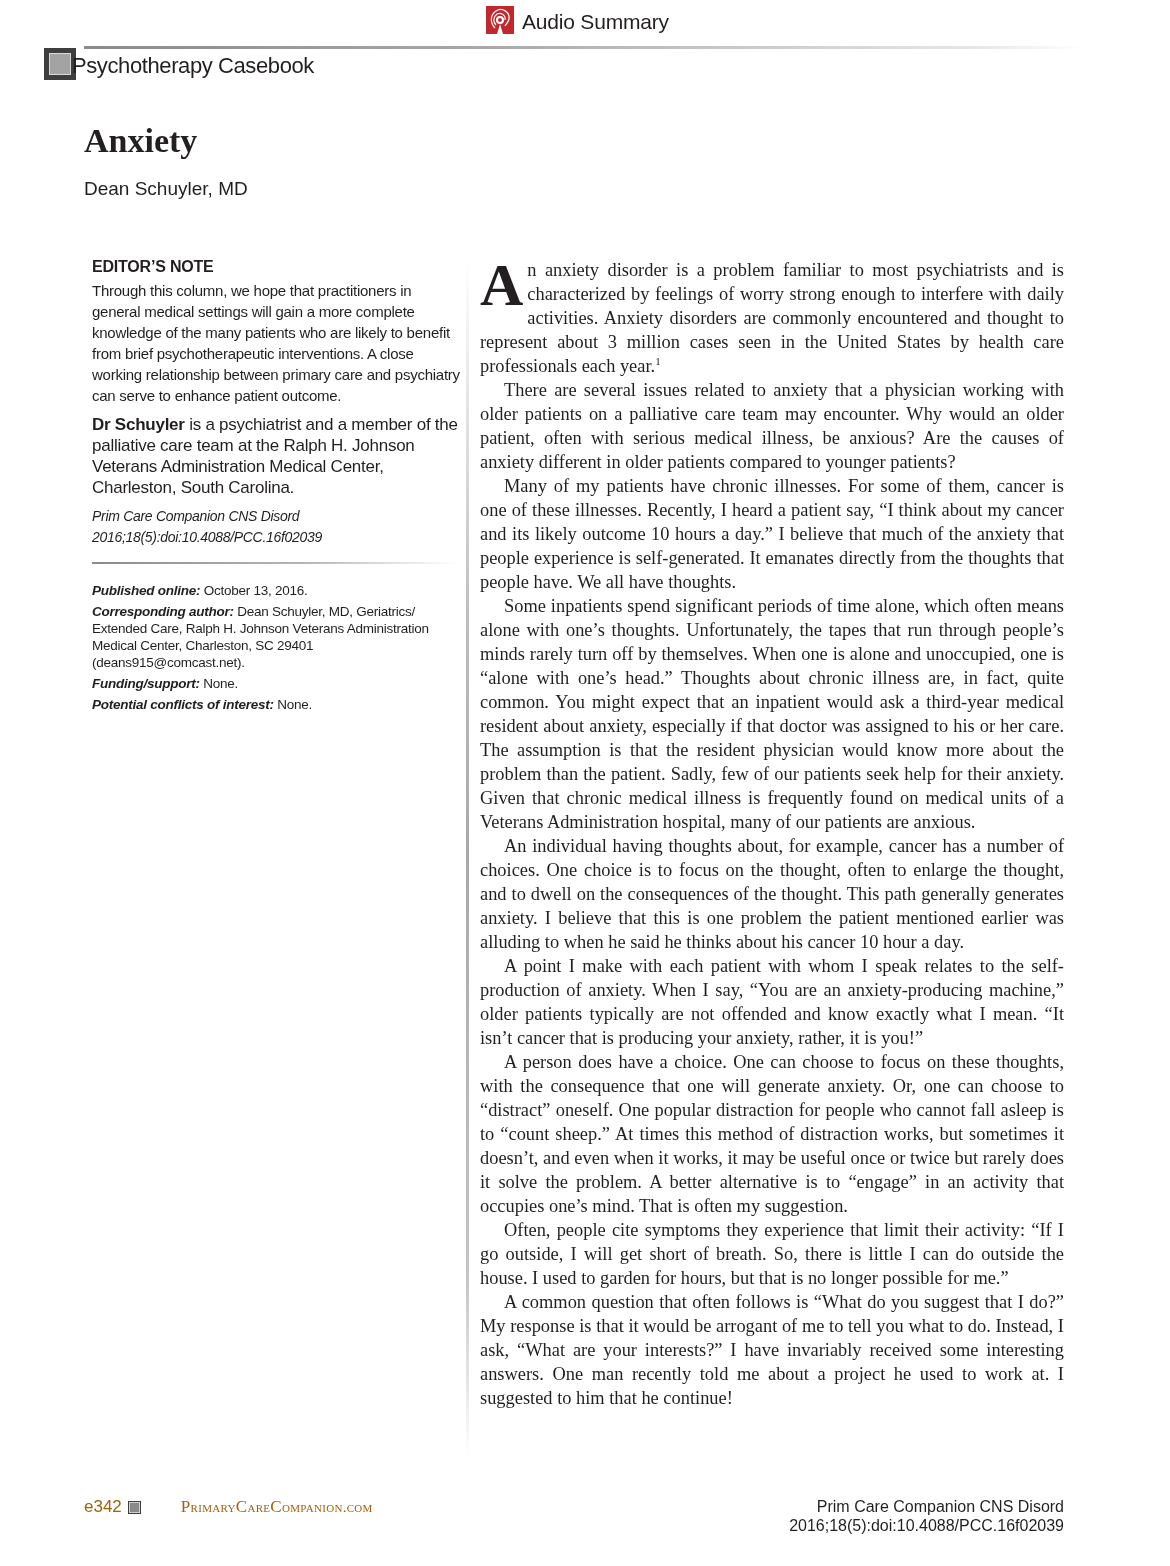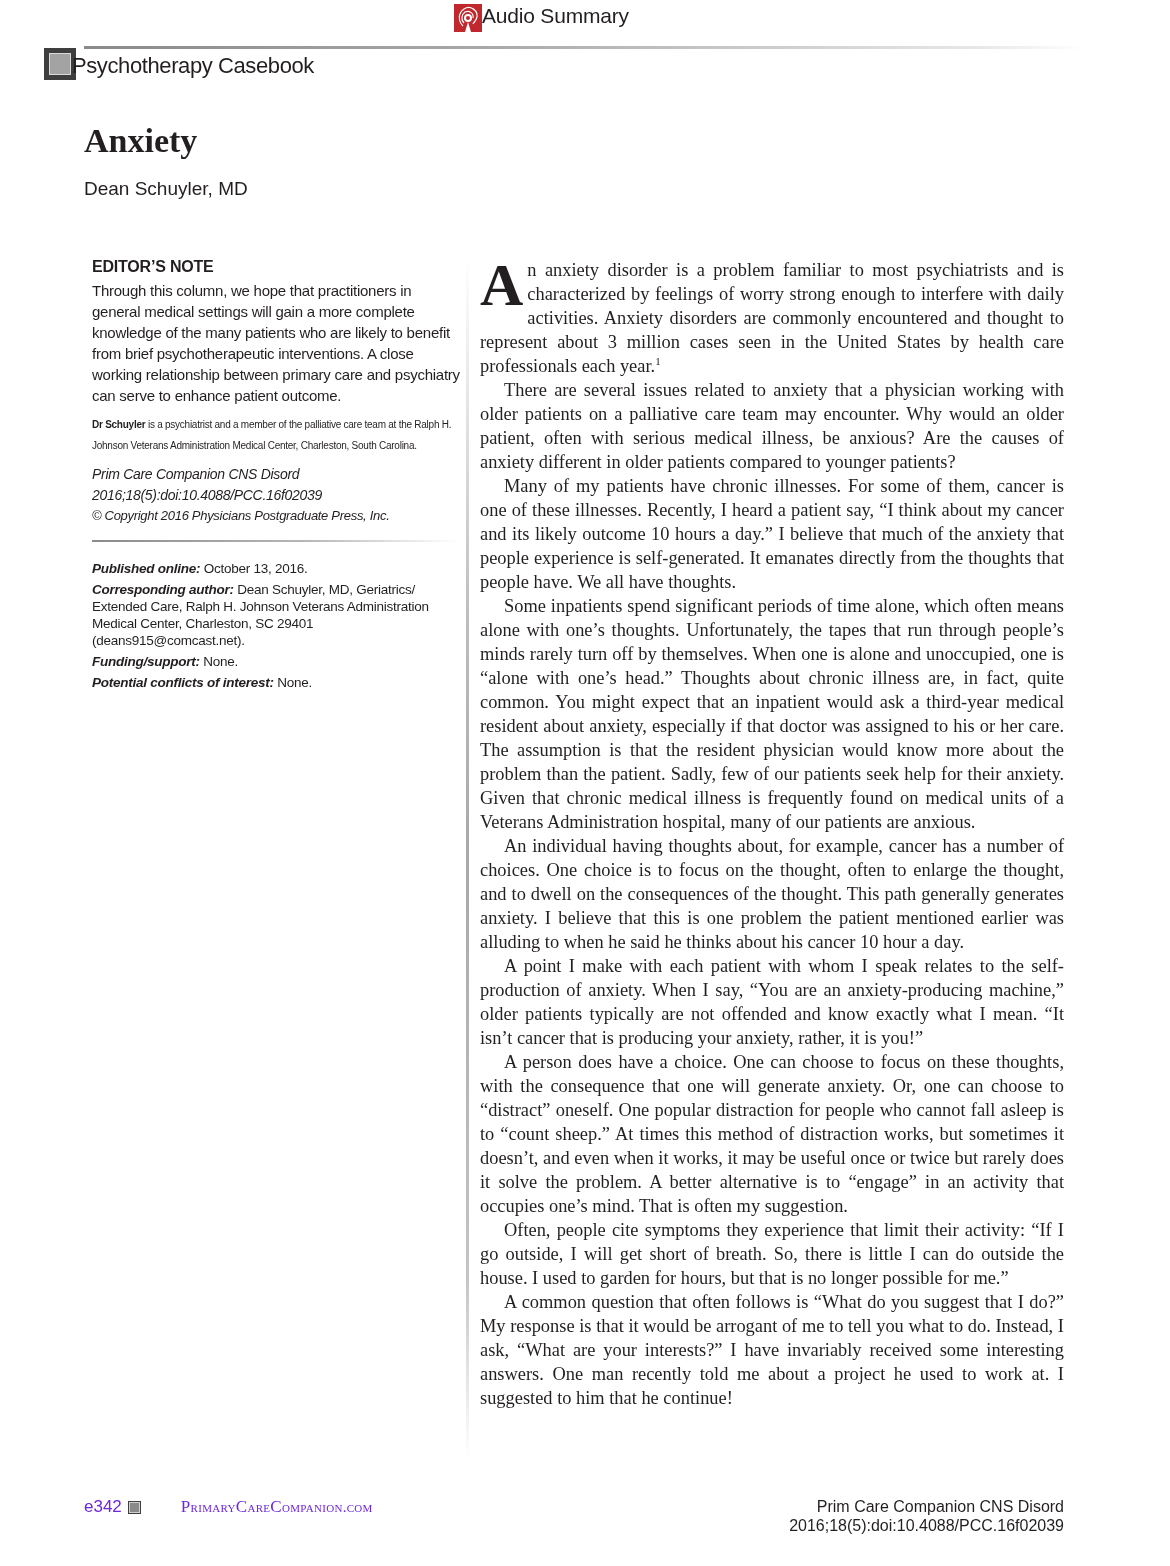--- a/index.html
+++ b/index.html
@@ -1,54 +1,54 @@
 <!DOCTYPE html>
 <html><head>
 <meta charset="utf-8">
 <style>
   html, body { margin: 0; padding: 0; background: #ffffff; }
   body { width: 1170px; height: 1566px; position: relative; overflow: hidden; color: #231f20; }
 
-  .audio-summary { position: absolute; left: 454px; top: 4px; height: 30px; display: flex; align-items: flex-start; }
+  .audio-summary { position: absolute; left: 486px; top: 4px; height: 30px; display: flex; align-items: flex-end; gap: 8px; }
   .audio-icon { width: 28px; height: 28px; background: #c0282d; position: relative; }
   .audio-icon svg { position: absolute; left: 0; top: 0; }
   .audio-label { font-family: "Liberation Sans", sans-serif; font-size: 21px; color: #231f20; letter-spacing: -0.2px; }
 
   .top-rule { position: absolute; left: 84px; top: 46px; width: 1000px; height: 3px;
     background: linear-gradient(to right, #8a8a8a 0%, #a8a8a8 40%, #e8e8e8 90%, #ffffff 100%); }
 
   .section-box { position: absolute; left: 44px; top: 48px; width: 32px; height: 32px; background: #3f3f3f; }
   .section-box .inner { position: absolute; left: 5px; top: 5px; width: 20px; height: 20px; background: #a3a3a3; border: 1px solid #d9d9d9; }
   .section-title { position: absolute; left: 72px; top: 53px; font-family: "Liberation Sans", sans-serif; font-size: 22px; color: #231f20; letter-spacing: -0.4px; }
 
   .article-title { position: absolute; left: 84px; top: 122px; font-family: "Liberation Serif", serif; font-weight: bold; font-size: 34px; color: #231f20; margin: 0; }
   .author { position: absolute; left: 84px; top: 178px; font-family: "Liberation Sans", sans-serif; font-size: 19px; color: #231f20; }
 
   .sidebar { position: absolute; left: 84px; top: 258px; width: 370px; font-family: "Liberation Sans", sans-serif; color: #231f20; margin-left: 8px; }
   .editors-heading { font-weight: bold; font-size: 16px; margin: 0 0 4px 0; letter-spacing: -0.2px; }
   .editors-body { font-size: 15px; line-height: 21px; margin: 0 0 8px 0; letter-spacing: -0.25px; }
-  .bio { font-size: 10px; line-height: 21px; margin: 0 0 8px 0; letter-spacing: -0.25px; }
+  .bio { font-size: 17px; line-height: 21px; margin: 0 0 8px 0; letter-spacing: -0.25px; }
   .bio b { font-weight: bold; }
   .citation { font-size: 14px; line-height: 21px; font-style: italic; margin: 0; letter-spacing: -0.3px; }
   .copyright { font-size: 13px; font-style: italic; line-height: 20px; letter-spacing: -0.3px; }
   .side-rule { height: 2px; width: 365px; margin: 14px 0 18px 0;
     background: linear-gradient(to right, #8a8a8a 0%, #b8b8b8 60%, #ffffff 100%); }
   .meta-line { font-size: 13.5px; line-height: 17px; margin: 0 0 4px 0; letter-spacing: -0.25px; }
   .meta-line .lbl { font-weight: bold; font-style: italic; }
 
   .vdivider { position: absolute; left: 466px; top: 258px; width: 3px; height: 1200px;
     background: linear-gradient(to bottom, #ffffff 0%, #bdbdbd 30%, #a8a8a8 50%, #c4c4c4 85%, #ffffff 100%); }
 
   .main-text { position: absolute; left: 480px; top: 258px; width: 584px; font-family: "Liberation Serif", serif; font-size: 18.4px; line-height: 24px; color: #231f20; text-align: justify; }
   .main-text p { margin: 0; text-indent: 24px; }
   .main-text p.first { text-indent: 0; }
   .dropcap { float: left; font-family: "Liberation Serif", serif; font-weight: bold; font-size: 60px; line-height: 46px; margin: 2px 4px 0 0; padding-top: 2px; }
   .main-text sup { font-size: 11px; vertical-align: super; line-height: 0; }
 
-  .footer-left { position: absolute; left: 84px; top: 1497px; display: flex; align-items: center; gap: 6px; font-family: "Liberation Sans", sans-serif; font-size: 17px; color: #6d28d9; }
+  .footer-left { position: absolute; left: 84px; top: 1497px; display: flex; align-items: center; gap: 6px; font-family: "Liberation Sans", sans-serif; font-size: 17px; color: #a16207; }
   .footer-box { width: 11px; height: 11px; background: #8a8a8a; border: 1px solid #3f3f3f; box-shadow: inset 0 0 0 1px #d0d0d0; }
   .footer-site { font-family: "Liberation Serif", serif; font-size: 15px; font-variant: small-caps; letter-spacing: 0.3px; margin-left: 34px; }
   .footer-site .big { font-size: 17px; }
   .footer-right { position: absolute; right: 106px; top: 1497px; text-align: right; font-family: "Liberation Sans", sans-serif; font-size: 16px; line-height: 19px; color: #231f20; }
 </style>
 </head>
 <body>
 
 <div class="audio-summary">
   <span class="audio-icon">
@@ -71,21 +71,20 @@
 
 <h1 class="article-title">Anxiety</h1>
 <div class="author">Dean Schuyler, MD</div>
 
 <div class="sidebar">
   <div class="editors-heading">EDITOR’S NOTE</div>
   <p class="editors-body">Through this column, we hope that practitioners in general medical settings will gain a more complete knowledge of the many patients who are likely to benefit from brief psychotherapeutic interventions. A close working relationship between primary care and psychiatry can serve to enhance patient outcome.</p>
   <p class="bio"><b>Dr Schuyler</b><span> is a psychiatrist and a member of the palliative care team at the Ralph H. Johnson Veterans Administration Medical Center, Charleston, South Carolina.</span></p>
   <p class="citation">Prim Care Companion CNS Disord</p>
   <p class="citation">2016;18(5):doi:10.4088/PCC.16f02039</p>
-  <div class="copyright">© Copyright 2016 Physicians Postgraduate Press, Inc.</div>
   <div class="side-rule"></div>
   <p class="meta-line"><span class="lbl">Published online:</span><span> October 13, 2016.</span></p>
   <p class="meta-line"><span class="lbl">Corresponding author:</span><span> Dean Schuyler, MD, Geriatrics/ Extended Care, Ralph H. Johnson Veterans Administration Medical Center, Charleston, SC 29401 (deans915@comcast.net).</span></p>
   <p class="meta-line"><span class="lbl">Funding/support:</span><span> None.</span></p>
   <p class="meta-line"><span class="lbl">Potential conflicts of interest:</span><span> None.</span></p>
 </div>
 
 <div class="vdivider"></div>
 
 <div class="main-text">

